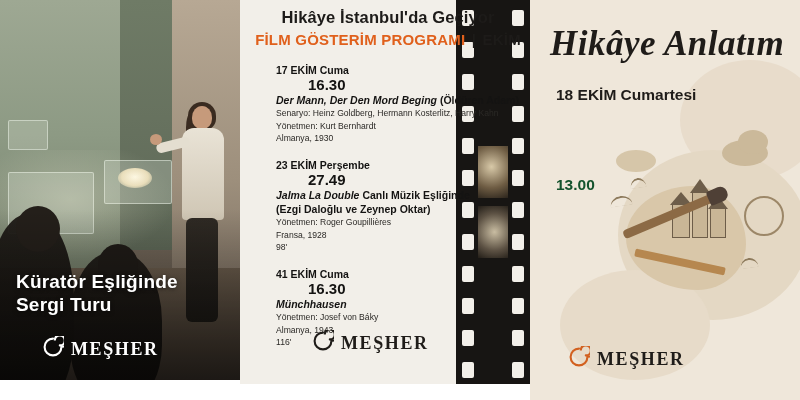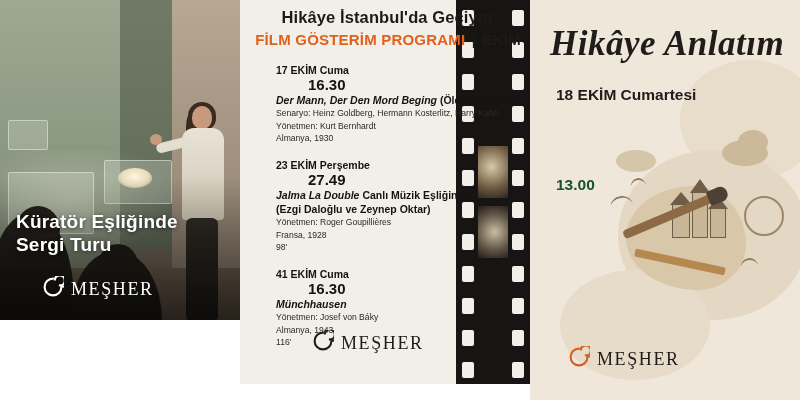--- a/index.html
+++ b/index.html
@@ -12,21 +12,21 @@
   }
   .sheet {
     position: relative;
     width: 800px; height: 400px;
     display: flex;
   }
 
   
   .panel-photo {
     position: relative;
-    width: 240px; height: 320px;
+    width: 240px; height: 380px;
     overflow: hidden;
     background: #701a75;
     flex: 0 0 240px;
   }
   .ph-wall {
     position: absolute; left: 0; top: 0; width: 240px; height: 400px;
     background:
       linear-gradient(to bottom, #8e8275 0%, #7d7264 38%, #6a5f52 70%, #4d443a 100%);
   }
   .ph-greenwall {
@@ -121,21 +121,21 @@
   }
   .ph-caption div { white-space: nowrap; }
 
   
   .brand {
     position: absolute; display: flex; align-items: center; gap: 7px;
   }
   .brand .spiral { flex: 0 0 auto; }
   .brand .word {
     font-family: "Liberation Serif", serif;
-    font-weight: normal; letter-spacing: 1.6px;
+    font-weight: bold; letter-spacing: 1.6px;
   }
 
   
   .panel-prog {
     position: relative;
     width: 290px; height: 384px; flex: 0 0 290px;
     background: #f2efe9;
     overflow: hidden;
   }
   .film-strip {

